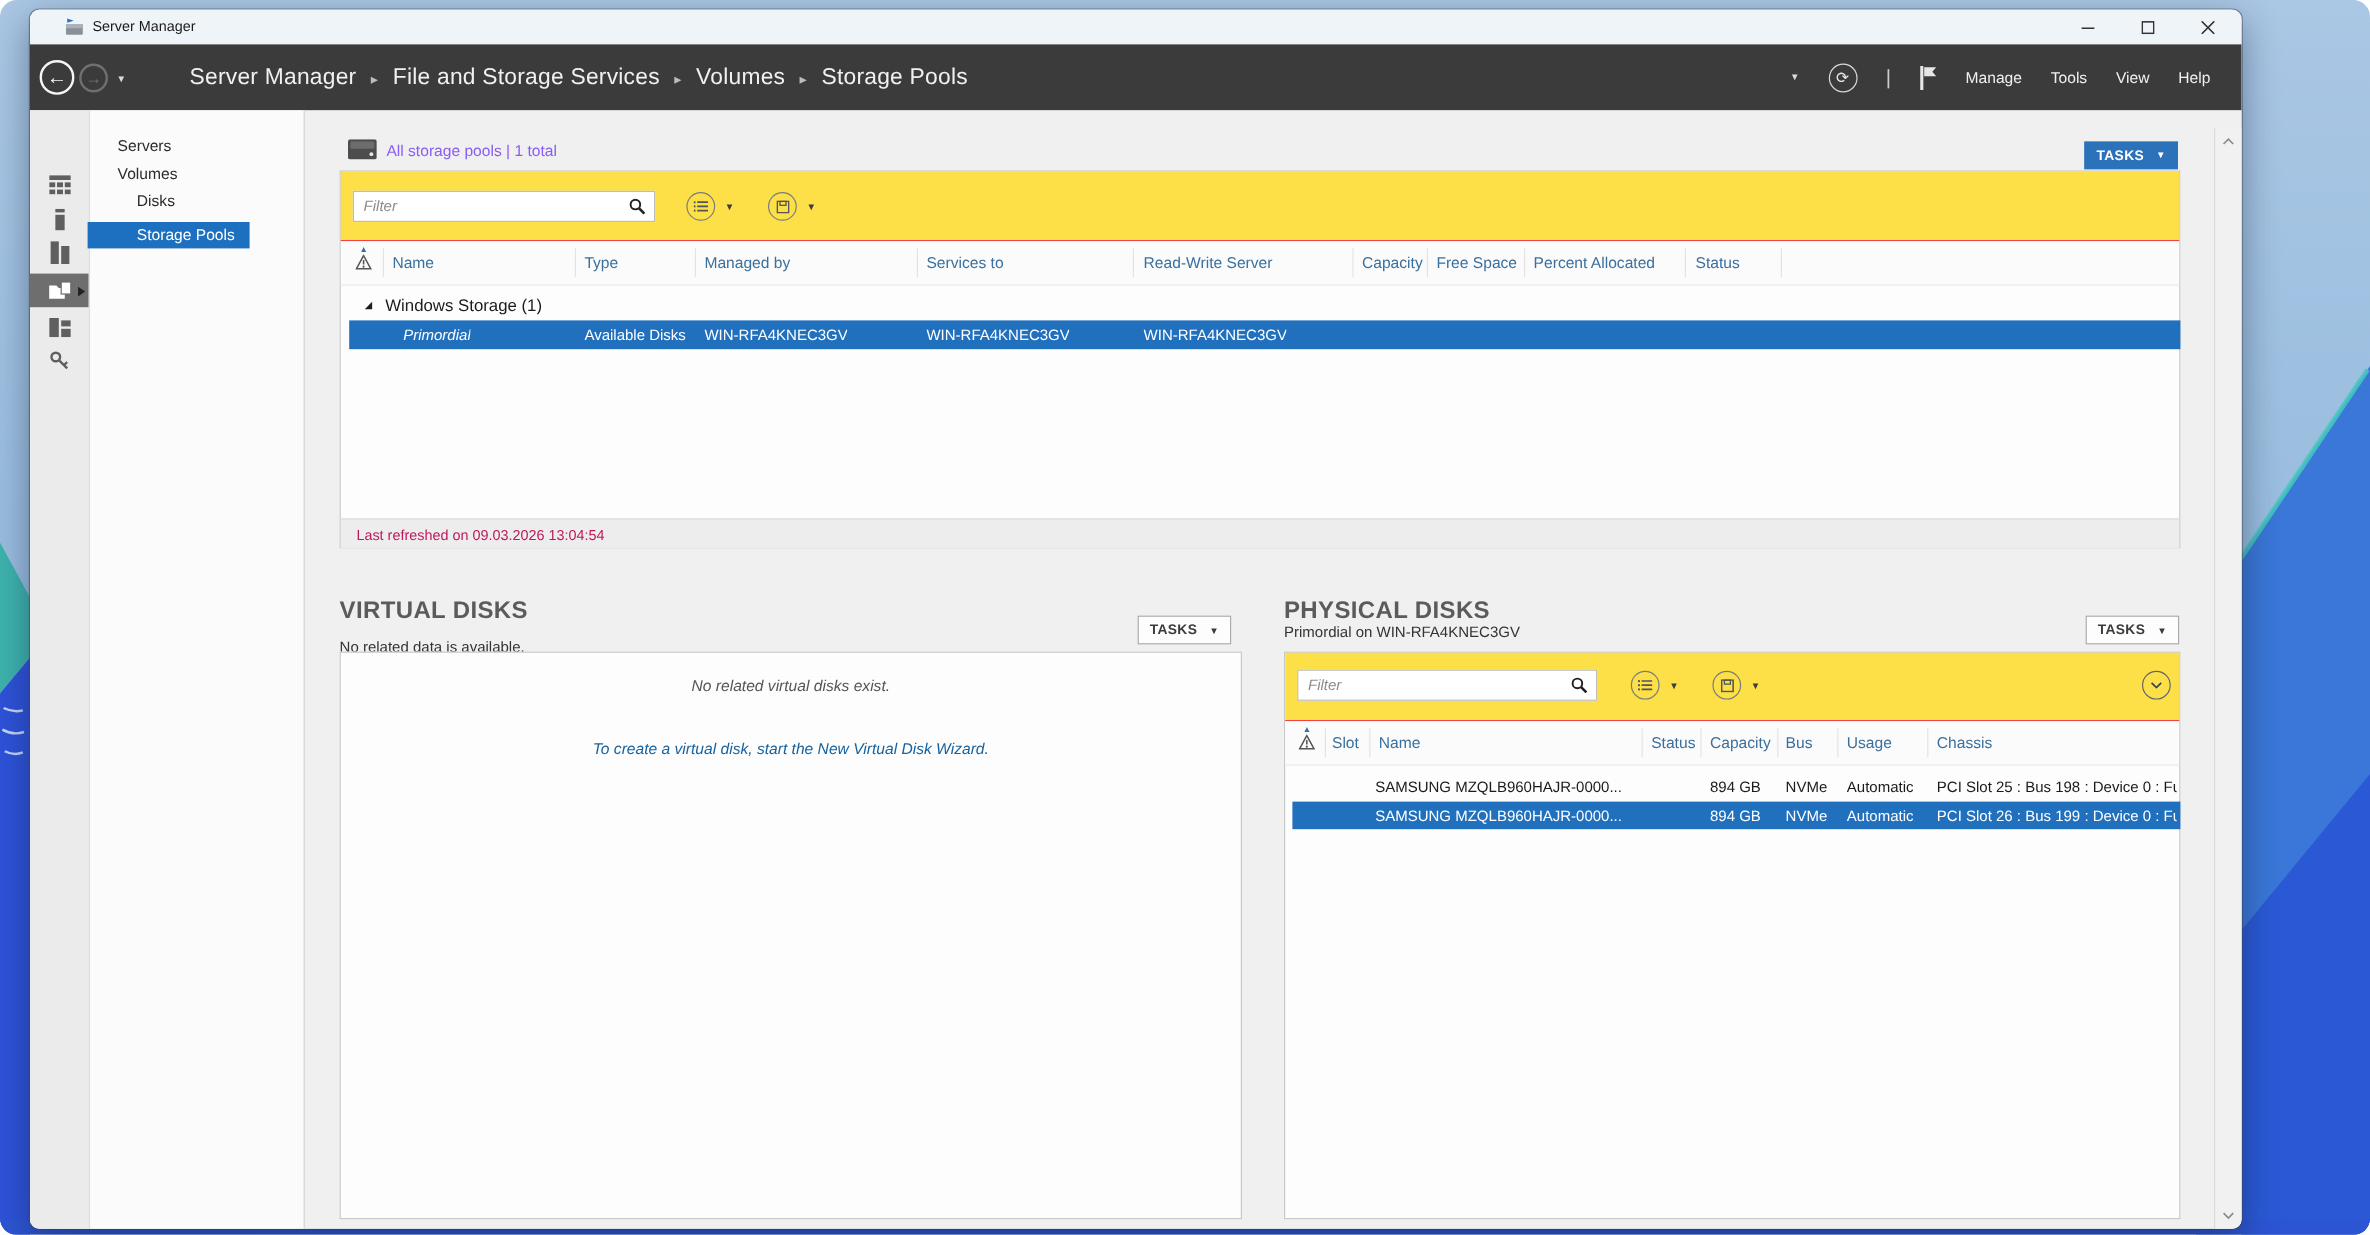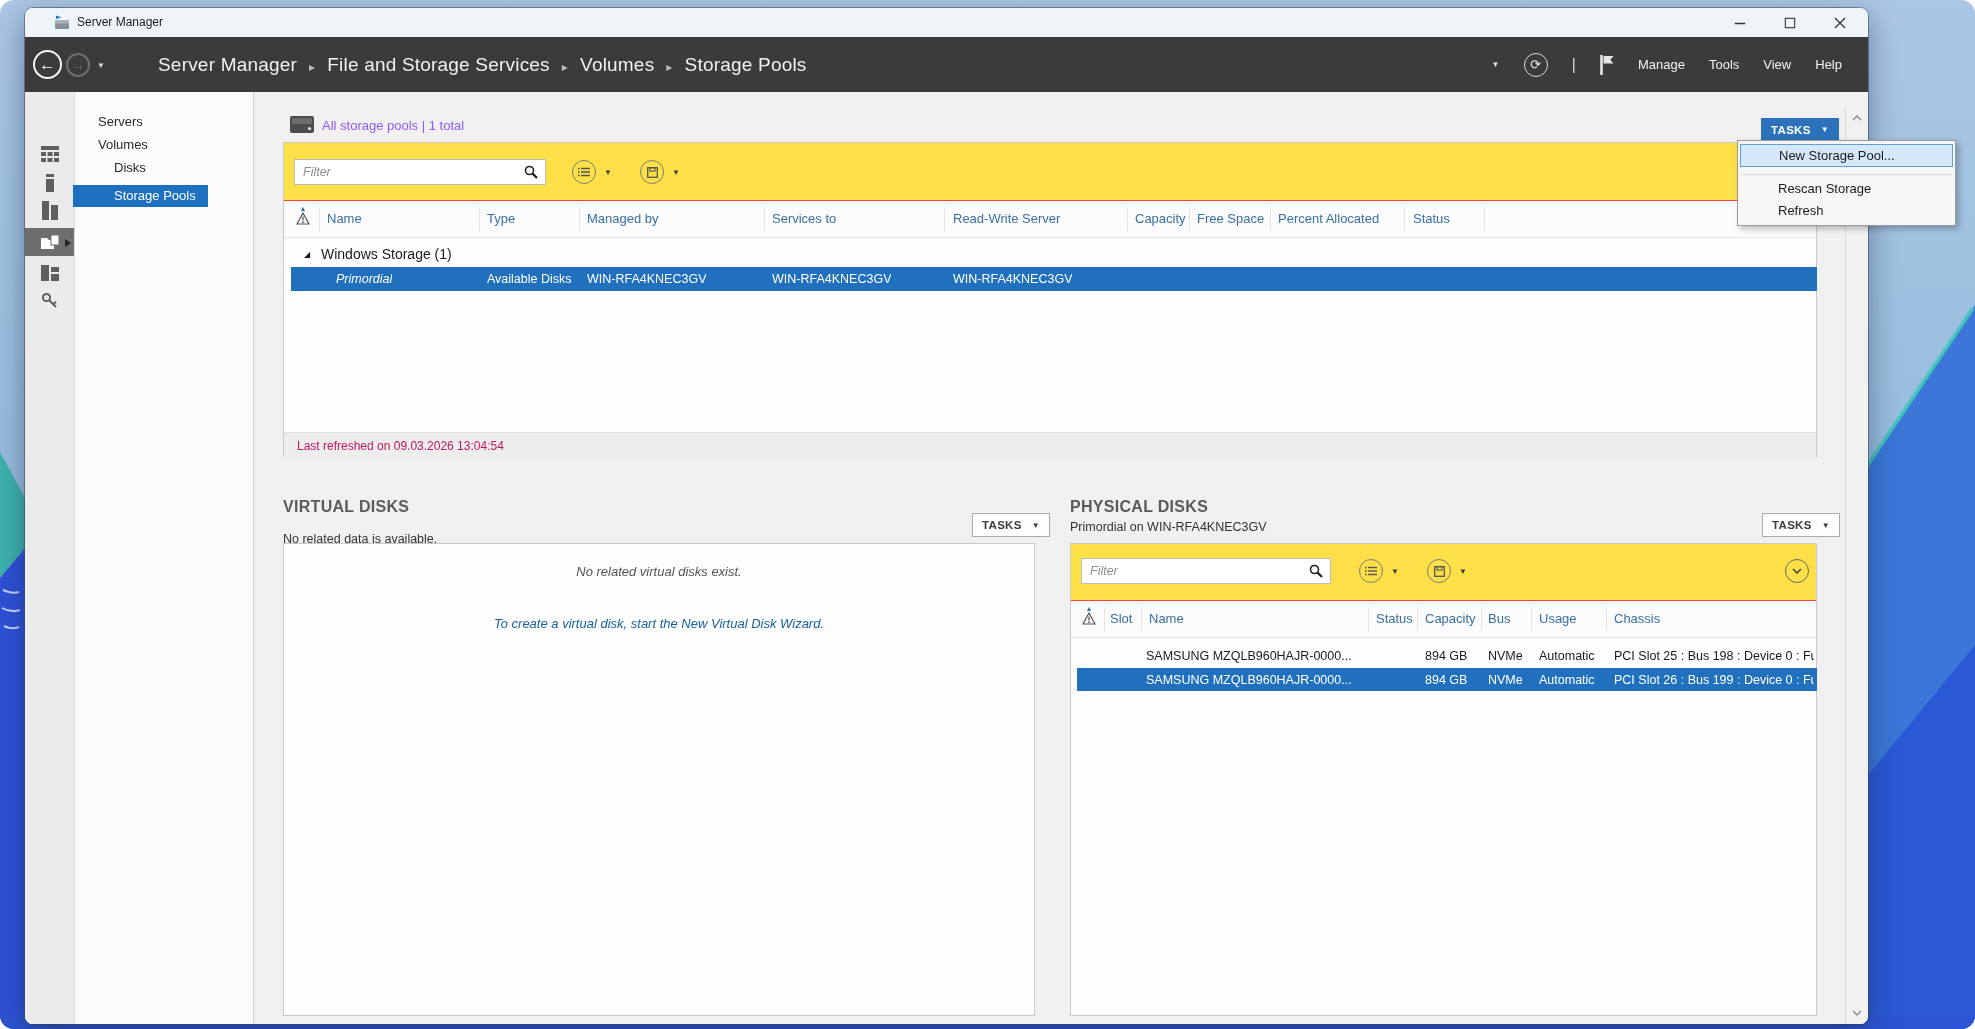--- a/index.html
+++ b/index.html
@@ -52,26 +52,26 @@
   .colsep { position:absolute; top:6px; width:1px; height:24px; background:#e3e3e3; }
   .headrow { position:absolute; left:0; width:100%; height:37px; background:#fbfbfb; border-bottom:1px solid #e8e8e8; }
   .warnwrap { position:absolute; display:flex; flex-direction:column; align-items:center; cursor:default; }
   .sortcaret { font-size:7px; color:#2f6fae; line-height:6px; }
 
   .cell { position:absolute; white-space:nowrap; overflow:hidden; font-size:12.5px; color:#1b1b1b; }
   .row-sel { position:absolute; background:#2170bd; cursor:default; }
   .row-sel .cell { color:#fff; }
   .row-plain { position:absolute; cursor:default; }
 
-  .tasks-btn { position:absolute; width:78px; height:24px; font-size:11.5px; font-weight:bold; letter-spacing:.3px; display:flex; align-items:center; justify-content:center; gap:10px; cursor:default;margin-left:24px; }
+  .tasks-btn { position:absolute; width:78px; height:24px; font-size:11.5px; font-weight:bold; letter-spacing:.3px; display:flex; align-items:center; justify-content:center; gap:10px; cursor:default; }
   .tasks-white { background:#fdfdfd; border:1px solid #ababab; color:#3c3c3c; }
   .tasks-blue { background:#2b72ba; border:1px solid #2b72ba; color:#fff; }
   .btn-caret { font-size:8px; }
 
-  .sec-title { position:absolute; font-size:16px; font-weight:bold; color:#5b5b5b; letter-spacing:.3px; cursor:default; }
+  .sec-title { position:absolute; font-size:20px; font-weight:bold; color:#5b5b5b; letter-spacing:.3px; cursor:default; }
   .sec-sub { position:absolute; font-size:12.5px; color:#333; cursor:default; }
 
   .tasks-menu { position:absolute; left:1737px; top:140px; width:219px; height:86px; background:#f6f6f6; border:1px solid #9b9b9b; box-shadow:3px 3px 6px rgba(0,0,0,.25); z-index:50; }
   .tm-item { position:absolute; left:2px; width:213px; height:23px; line-height:23px; padding-left:38px; font-size:13px; color:#1b1b1b; cursor:default; }
   .tm-item.hl { background:#d4e8f9; border:1px solid #5ca2d9; line-height:21px; }
   .tm-sep { position:absolute; left:3px; top:33px; width:211px; height:1px; background:#d9d9d9; }
 
   .empty-italic { position:absolute; width:100%; text-align:center; font-style:italic; font-size:13px; color:#555; cursor:default; }
   .link-italic { position:absolute; width:100%; text-align:center; font-style:italic; font-size:13px; color:#17629e; cursor:pointer; }
   .group-tri { font-size:8px; color:#1b1b1b; }
@@ -395,20 +395,14 @@
         </div>
         <div class="scroll-arrow" style="bottom:2px">
           <svg width="10" height="6">
               <polyline points="1,1 5,5 9,1" fill="none" stroke="#8a8a8a" stroke-width="1.4"></polyline>
             </svg>
         </div>
       </div>
     </div>
   </div>
 
-  <div class="tasks-menu">
-    <div class="tm-item hl" style="top:3px">New Storage Pool...</div>
-    <div class="tm-sep"></div>
-    <div class="tm-item" style="top:36px">Rescan Storage</div>
-    <div class="tm-item" style="top:58px">Refresh</div>
-  </div>
 
 </div>
 
 </body></html>

